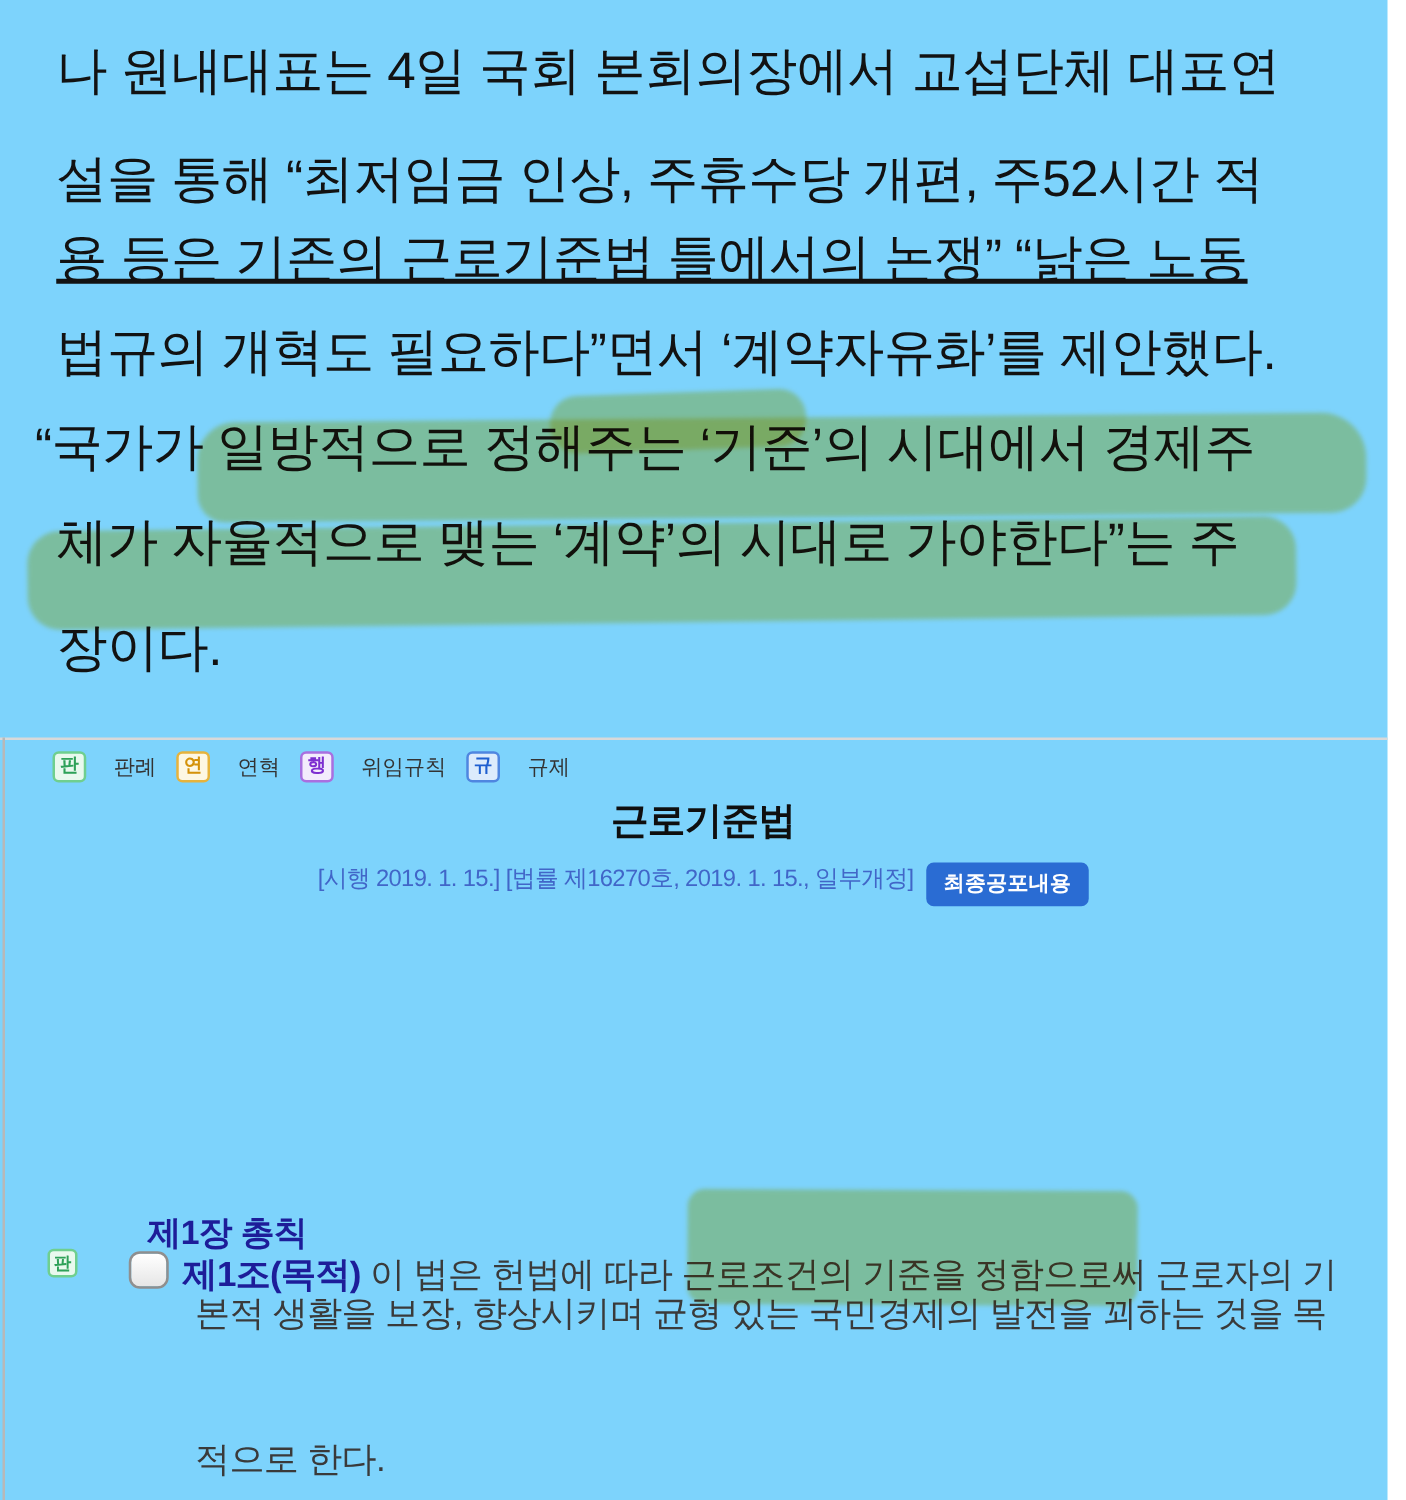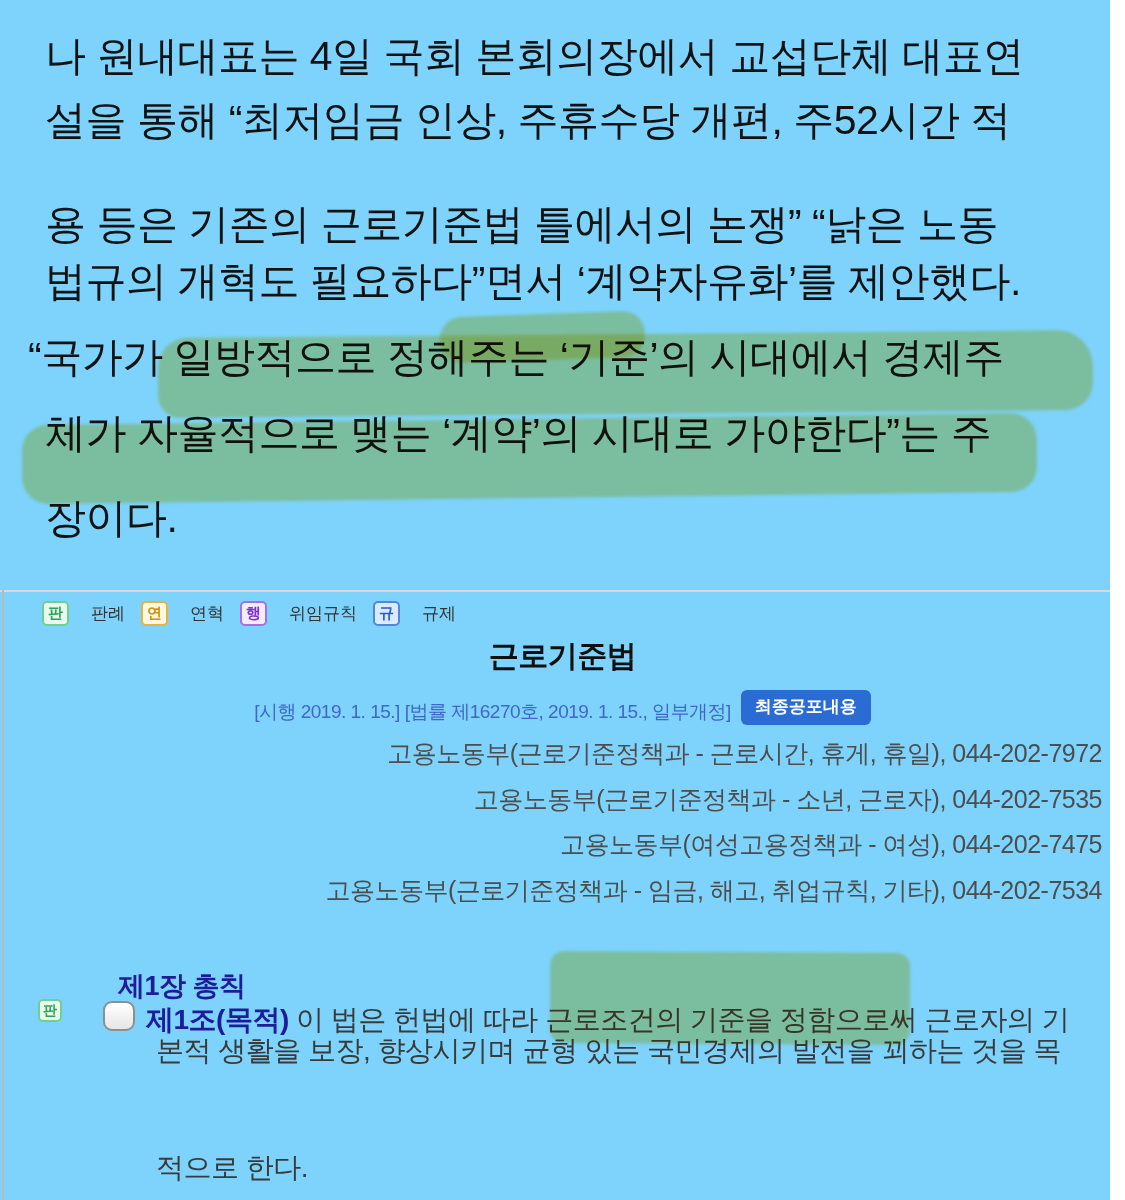--- a/index.html
+++ b/index.html
@@ -11,22 +11,22 @@
     font-family:"Liberation Sans","DejaVu Sans",sans-serif;
   }
   
   .news-line{
     position:absolute;left:45px;
     font-size:41px;line-height:1.15;
     color:#121212;letter-spacing:-0.5px;
     white-space:nowrap;
   }
   #nl0{top:33px;}
-  #nl1{top:97px;}
-  #nl2{top:201px;}
+  #nl1{top:120px;}
+  #nl2{top:183px;text-decoration:underline;}
   #nl3{top:258px;}
   #nl4{top:334px;left:28px;}
   #nl5{top:410px;}
   #nl6{top:495px;}
   
   .marker{
     position:absolute;
     background:rgba(246,201,59,0.48);
     mix-blend-mode:multiply;
     pointer-events:none;
@@ -53,21 +53,21 @@
   .badge-label{font-size:17px;color:#333;margin:0 16px 0 22px;}
   
   .law-title{
     position:absolute;left:0;top:636px;width:1125px;
     text-align:center;font-size:30px;font-weight:bold;color:#0f0f0f;
     letter-spacing:-0.5px;
   }
   
   .info-row{
     position:absolute;left:0;top:690px;width:1125px;
-    display:flex;justify-content:center;align-items:flex-end;gap:10px;
+    display:flex;justify-content:center;align-items:flex-start;gap:10px;
   }
   .info-text{font-size:19px;color:#4166c8;letter-spacing:-0.5px;}
   .promulgation-btn{
     background:#2a6cd3;color:#fff;border:none;border-radius:6px;
     font-size:17px;font-weight:bold;padding:5px 14px 7px;
     font-family:Liberation Serif, serif;cursor:pointer;
   }
   
   .contacts{
     position:absolute;right:8px;top:731px;
@@ -134,26 +134,20 @@
     <span class="badge-label">규제</span>
   </div>
 
   <div class="law-title">근로기준법</div>
 
   <div class="info-row">
     <span class="info-text">[시행 2019. 1. 15.] [법률 제16270호, 2019. 1. 15., 일부개정]</span>
     <button class="promulgation-btn">최종공포내용</button>
   </div>
 
-  <div class="contacts">
-    <div>고용노동부(근로기준정책과 - 근로시간, 휴게, 휴일), 044-202-7972</div>
-    <div>고용노동부(근로기준정책과 - 소년, 근로자), 044-202-7535</div>
-    <div>고용노동부(여성고용정책과 - 여성), 044-202-7475</div>
-    <div>고용노동부(근로기준정책과 - 임금, 해고, 취업규칙, 기타), 044-202-7534</div>
-  </div>
 
   <div class="chapter">제1장 총칙</div>
 
   <span class="pan-badge-small">판</span>
   <div class="article-checkbox"></div>
 
   <div class="article-line" id="al1"><span class="article-title">제1조(목적)</span><span> 이 법은 헌법에 따라 근로조건의 기준을 정함으로써 근로자의 기</span></div>
   <div class="article-line" id="al2">본적 생활을 보장, 향상시키며 균형 있는 국민경제의 발전을 꾀하는 것을 목</div>
   <div class="article-line" id="al3">적으로 한다.</div>
 

